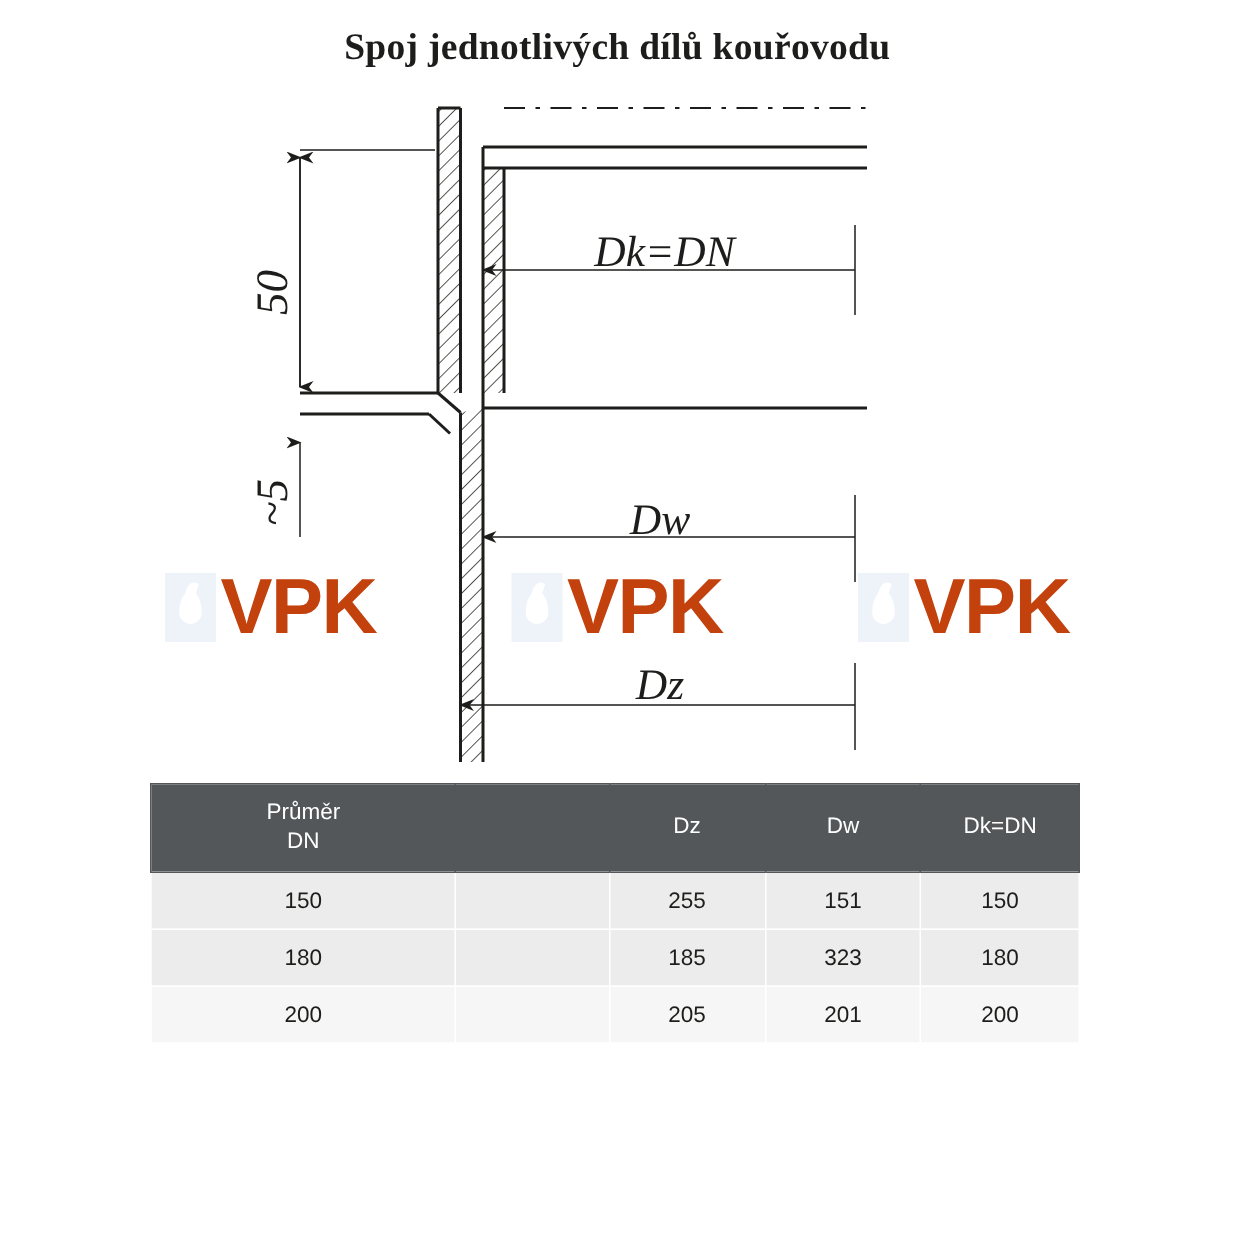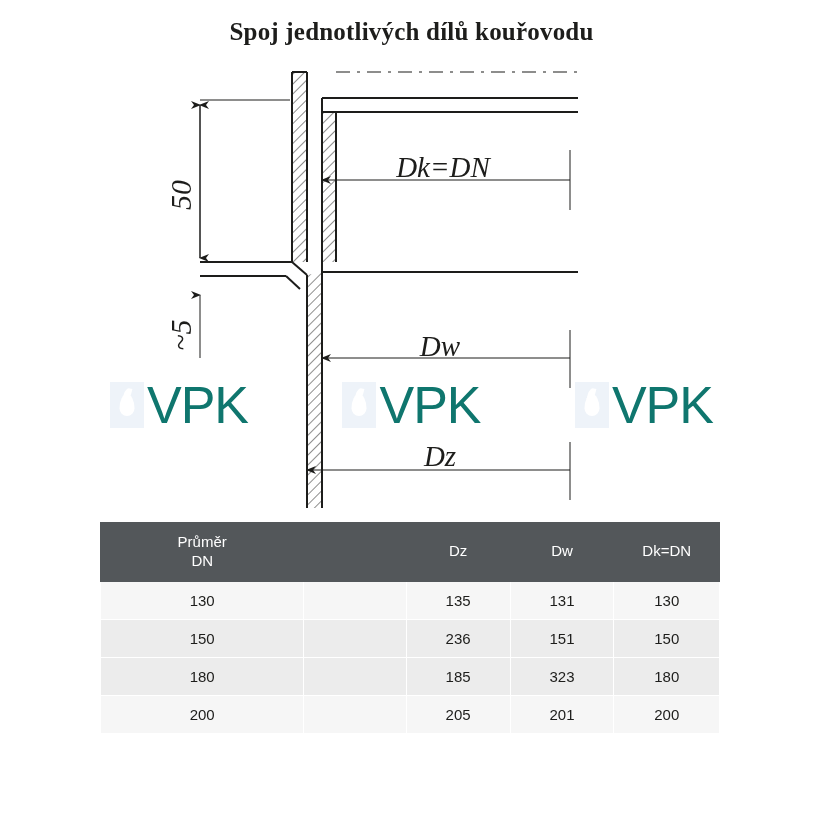--- a/index.html
+++ b/index.html
@@ -50,23 +50,23 @@
     align-items: center;
     justify-content: space-between;
     padding: 0 110px;
     box-sizing: border-box;
     pointer-events: none;
   }
   .wm {
     display: flex;
     align-items: center;
     font-family: "Liberation Sans", sans-serif;
-    font-weight: normal;
+    font-weight: bold;
     font-size: 52px;
-    color: #0f766e;
+    color: #c2410c;
     letter-spacing: -1px;
   }
   .wm .wm-badge {
     width: 34px;
     height: 46px;
     background: #eef3f9;
     margin-right: 3px;
     position: relative;
     display: inline-block;
   }
@@ -242,31 +242,24 @@
             <div>Průměr</div>
             <div>DN</div>
           </th>
           <th class="col-spacer spacer-head"></th>
           <th class="col-val">Dz</th>
           <th class="col-val">Dw</th>
           <th class="col-val">Dk=DN</th>
         </tr>
       </thead>
       <tbody>
-        <tr class="alt">
-          <td>130</td>
-          <td></td>
-          <td>135</td>
-          <td>131</td>
-          <td>130</td>
-        </tr>
         <tr>
           <td>150</td>
           <td></td>
-          <td>236</td>
+          <td>255</td>
           <td>151</td>
           <td>150</td>
         </tr>
         <tr>
           <td>180</td>
           <td></td>
           <td>185</td>
           <td>323</td>
           <td>180</td>
         </tr>

